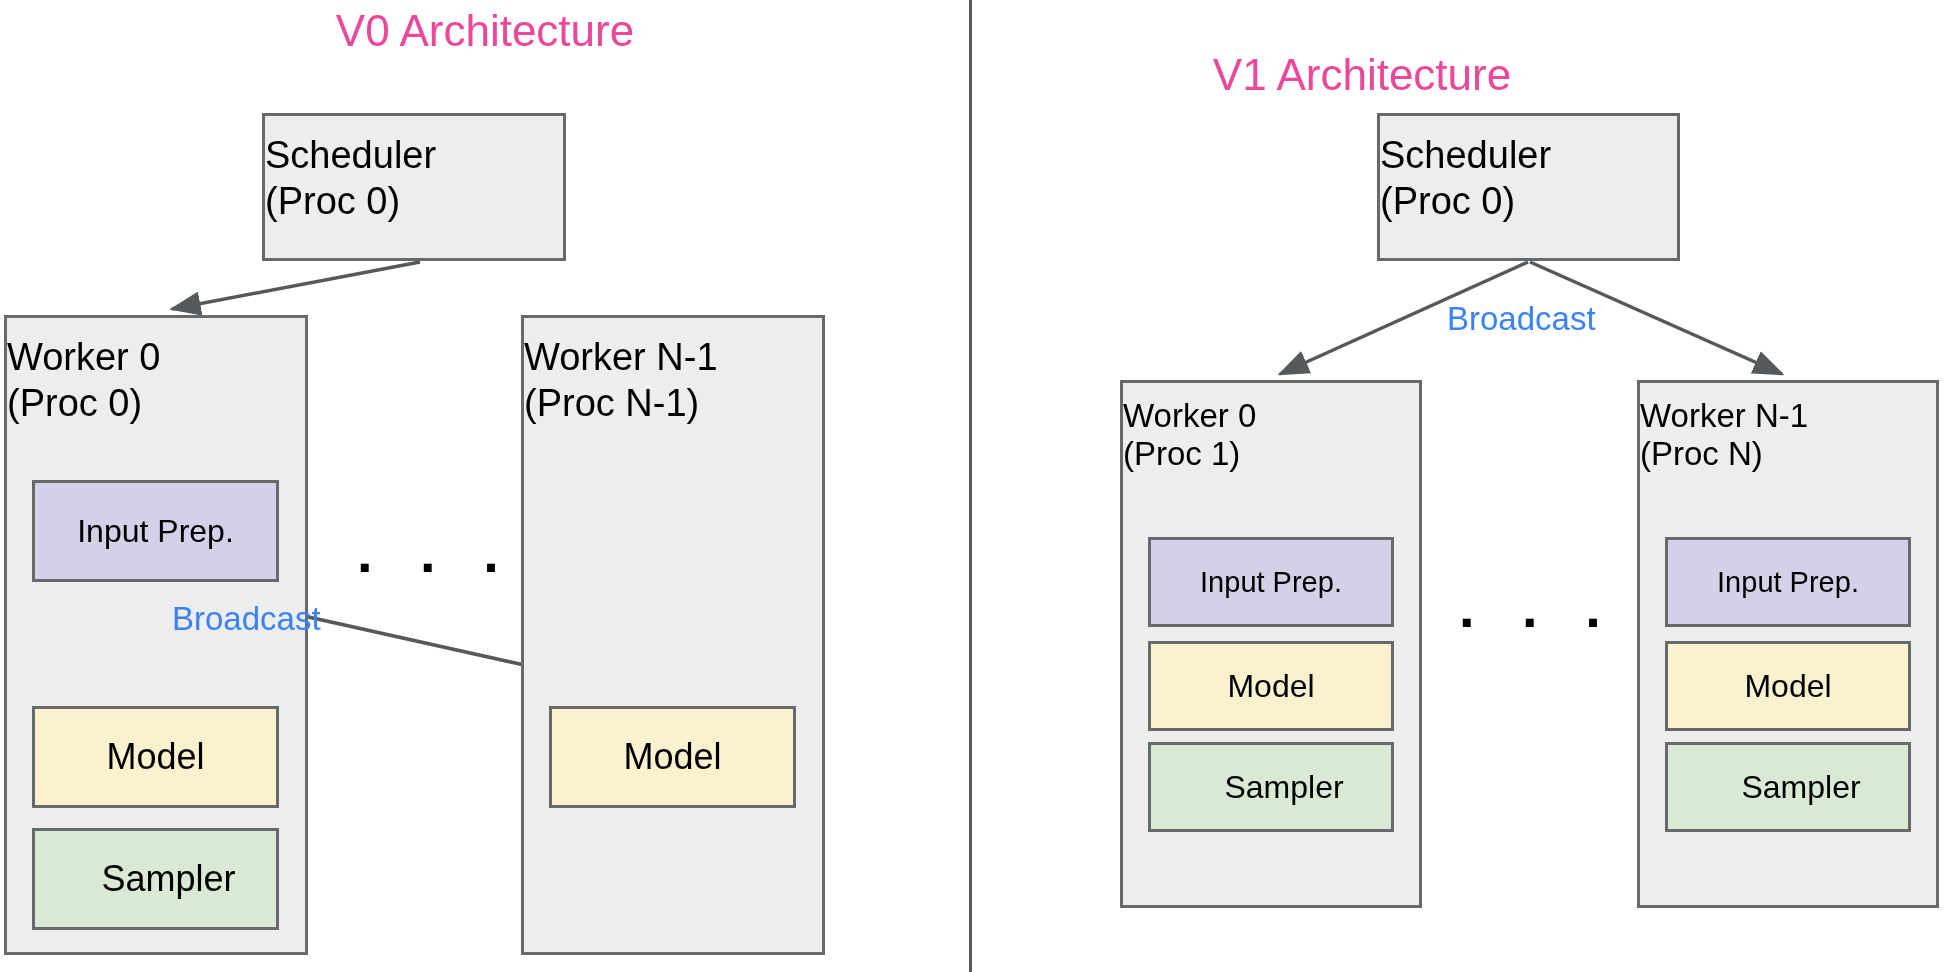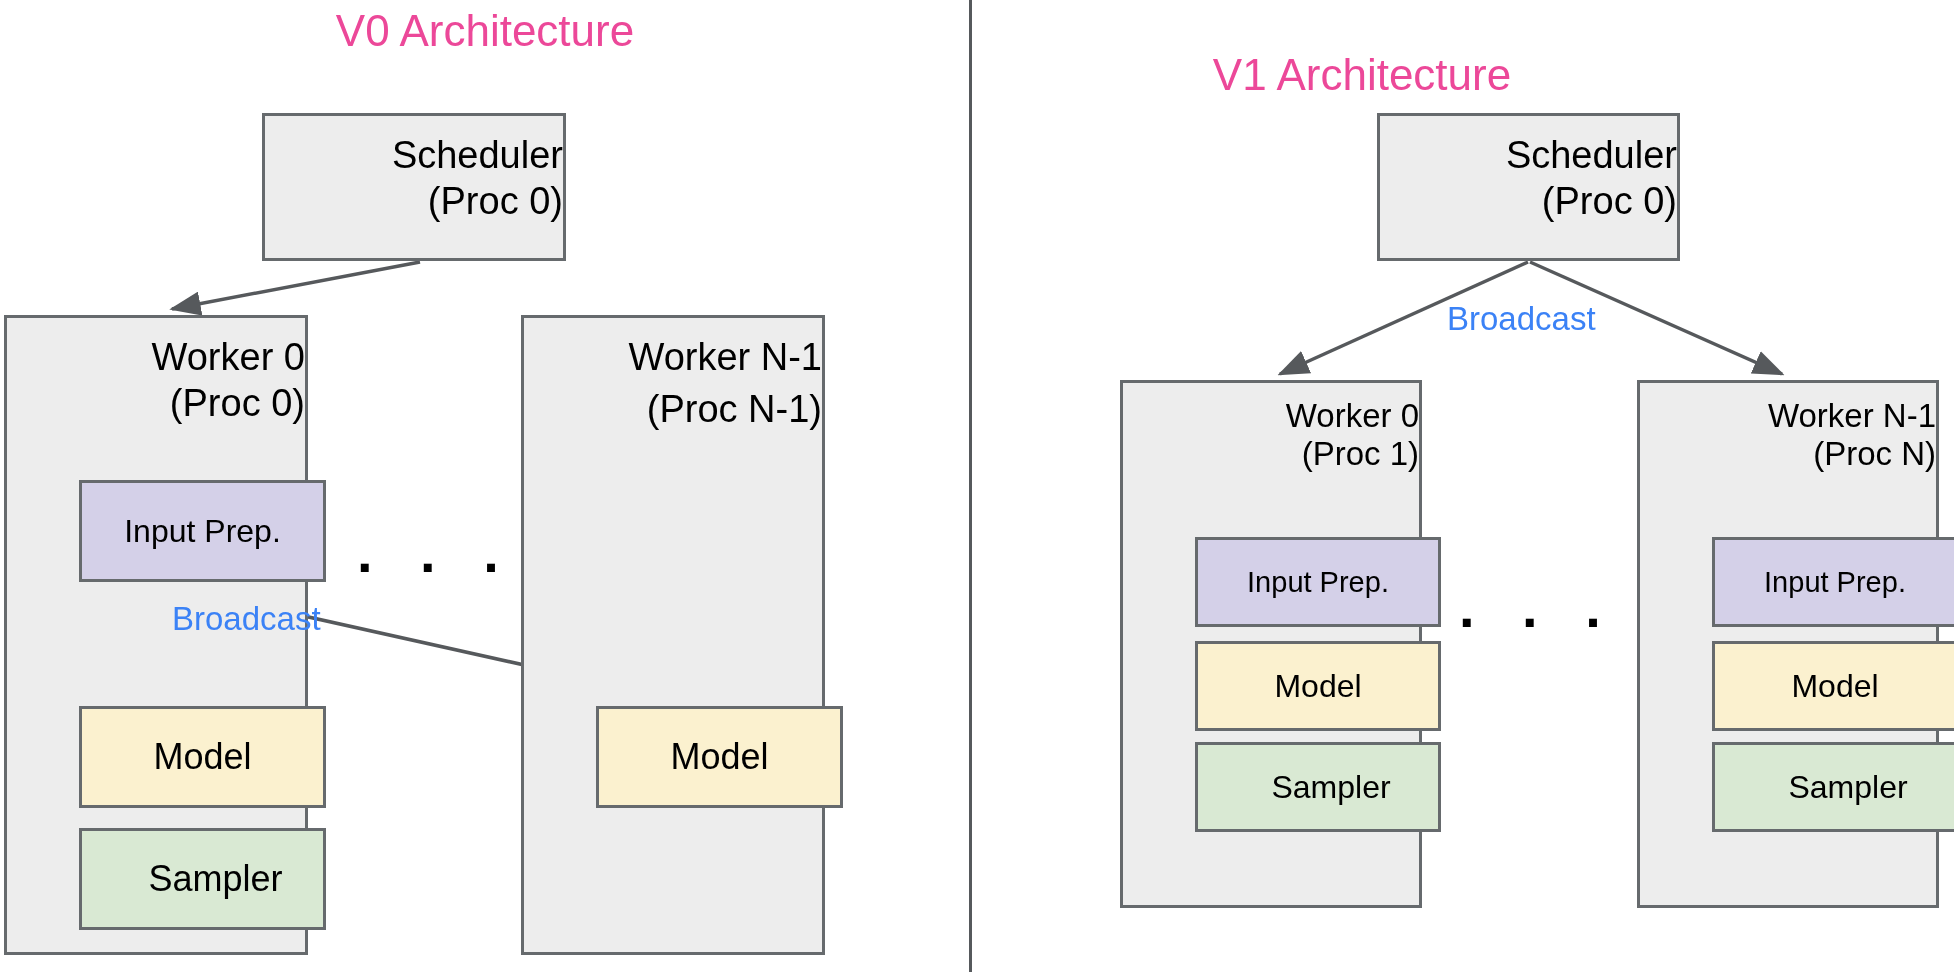--- a/index.html
+++ b/index.html
@@ -27,21 +27,21 @@
   .divider {
     position: absolute;
     background: #56595c;
   }
   .box {
     position: absolute;
     box-sizing: border-box;
     border: 3px solid #666a6d;
     display: flex;
     flex-direction: column;
-    align-items: flex-end;
+    align-items: flex-start;
     justify-content: flex-start;
   }
   .group-box {
     background: #ededed;
   }
   .box-label {
     text-align: center;
     white-space: pre-line;
     line-height: 1.15;
   }
@@ -54,21 +54,20 @@
     margin-top: 14px;
   }
   .leaf-box {
     position: absolute;
     box-sizing: border-box;
     border: 3px solid #666a6d;
     display: flex;
     align-items: center;
     justify-content: center;
     text-align: center;
-    margin-left: 47px;
   }
   .c-input  { background: #d4d0e8; }
   .c-model  { background: #fbf1cf; }
   .c-sampler{ background: #d9e9d3; padding-left: 26px; }
   .leaf-label-lg { font-size: 36px; }
   .leaf-label-md { font-size: 32px; }
   .leaf-label-sm { font-size: 29px; }
   .ellipsis {
     position: absolute;
     font-size: 56px;
@@ -140,21 +139,21 @@
   <div class="leaf-box c-model" style="left:32px; top:706px; width:247px; height:102px;">
     <span class="leaf-label-lg">Model</span>
   </div>
 
   <div class="leaf-box c-sampler" style="left:32px; top:828px; width:247px; height:102px;">
     <span class="leaf-label-lg">Sampler</span>
   </div>
 
   <div class="box group-box" style="left:521px; top:315px; width:304px; height:640px;">
     <div class="box-label group-label">Worker N-1</div>
-    <div class="box-label group-label" style="margin-top:8px;">(Proc N-1)</div>
+    <div class="box-label group-label" style="margin-top:2px;">(Proc N-1)</div>
   </div>
 
   <div class="leaf-box c-model" style="left:549px; top:706px; width:247px; height:102px;">
     <span class="leaf-label-lg">Model</span>
   </div>
 
   <div class="ellipsis" style="left:357px; top:525px; width:140px; text-align:center;">. . .</div>
 
   <div class="edge-label" style="left:172px; top:600px;">Broadcast</div>
 

